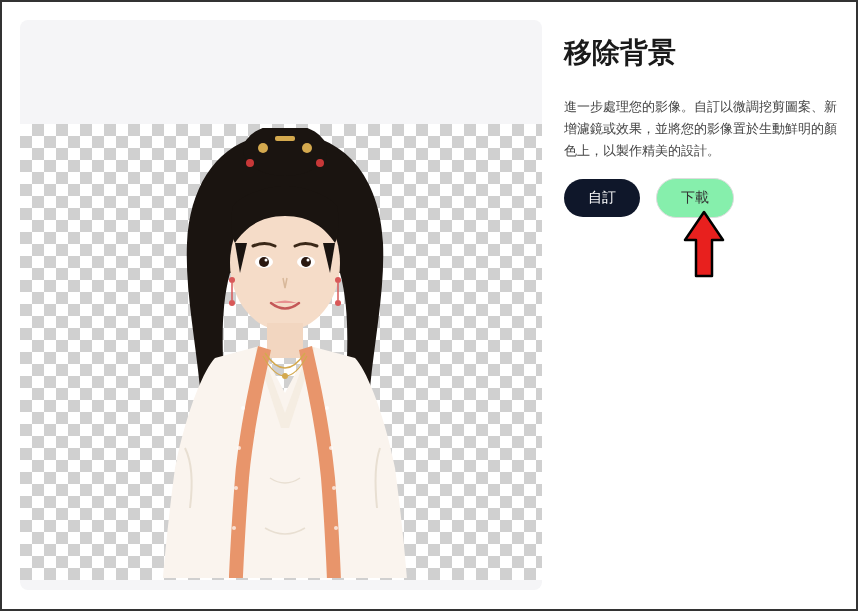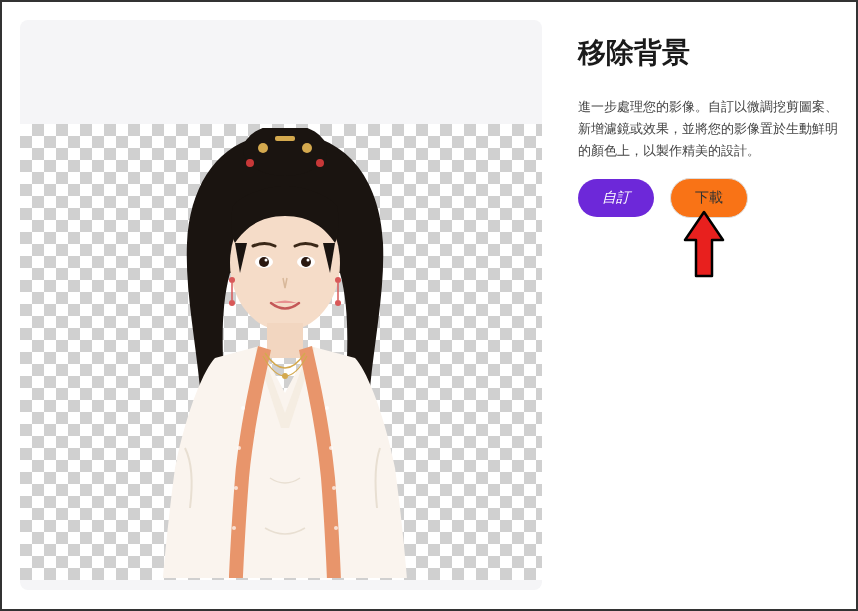--- a/index.html
+++ b/index.html
@@ -7,21 +7,21 @@
       font-family: -apple-system, BlinkMacSystemFont, "Segoe UI", "Microsoft JhengHei", sans-serif;
       background: #ffffff;
       width: 858px;
       height: 611px;
       position: relative;
       border: 2px solid #333;
     }
     .container {
       display: flex;
       padding: 18px;
-      gap: 36px;
+      gap: 22px;
       height: 100%;
     }
     .image-panel {
       width: 522px;
       height: 570px;
       background: #f5f5f7;
       border-radius: 8px;
       display: flex;
       align-items: center;
       justify-content: center;
@@ -73,26 +73,25 @@
     }
     .btn {
       padding: 10px 24px;
       border-radius: 22px;
       font-size: 14px;
       cursor: pointer;
       border: none;
       font-family: inherit;
     }
     .btn-primary {
-      background: #6d28d9;
+      background: #0f172a;
       color: #fff;
-      font-style: italic;
     }
     .btn-secondary {
-      background: #f97316;
+      background: #86efac;
       color: #333;
       border: 1px solid #ddd;
     }
     .arrow {
       position: absolute;
       top: 208px;
       left: 681px;
       width: 42px;
       height: 70px;
     }

